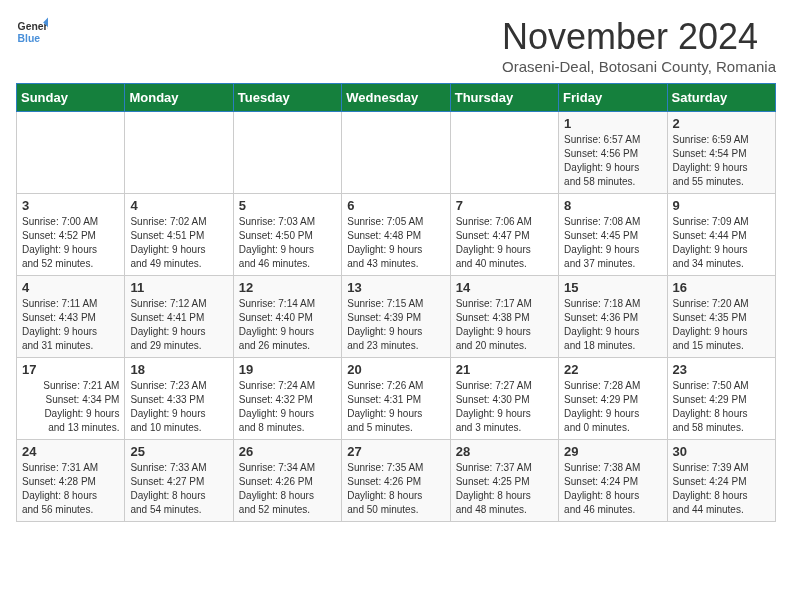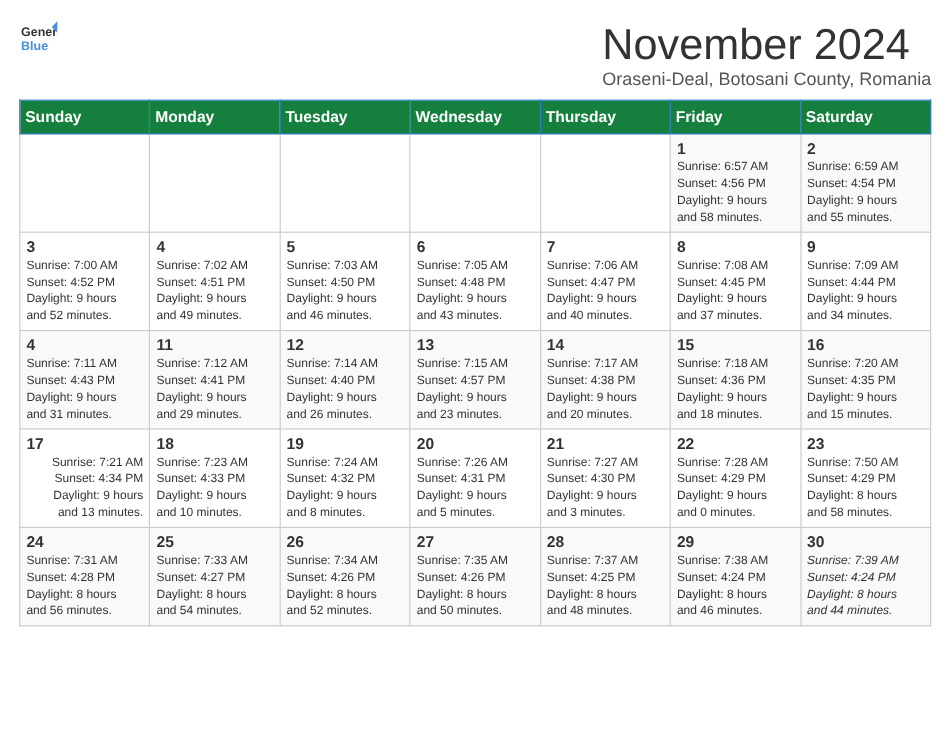--- a/index.html
+++ b/index.html
@@ -197,21 +197,21 @@
         <td>
           <div class="day-number">12</div>
           <div class="day-info" style="white-space: pre-line;">Sunrise: 7:14 AM
 Sunset: 4:40 PM
 Daylight: 9 hours
 and 26 minutes.</div>
         </td>
         <td>
           <div class="day-number">13</div>
           <div class="day-info" style="white-space: pre-line;">Sunrise: 7:15 AM
-Sunset: 4:57 PM
+Sunset: 4:39 PM
 Daylight: 9 hours
 and 23 minutes.</div>
         </td>
         <td>
           <div class="day-number">14</div>
           <div class="day-info" style="white-space: pre-line;">Sunrise: 7:17 AM
 Sunset: 4:38 PM
 Daylight: 9 hours
 and 20 minutes.</div>
         </td>
@@ -319,20 +319,20 @@
         </td>
         <td>
           <div class="day-number">29</div>
           <div class="day-info" style="white-space: pre-line;">Sunrise: 7:38 AM
 Sunset: 4:24 PM
 Daylight: 8 hours
 and 46 minutes.</div>
         </td>
         <td>
           <div class="day-number">30</div>
-          <div class="day-info" style="white-space: pre-line; font-style: italic;">Sunrise: 7:39 AM
+          <div class="day-info" style="white-space: pre-line;">Sunrise: 7:39 AM
 Sunset: 4:24 PM
 Daylight: 8 hours
 and 44 minutes.</div>
         </td>
       </tr>
     </tbody>
 </table>
 
 </body></html>

